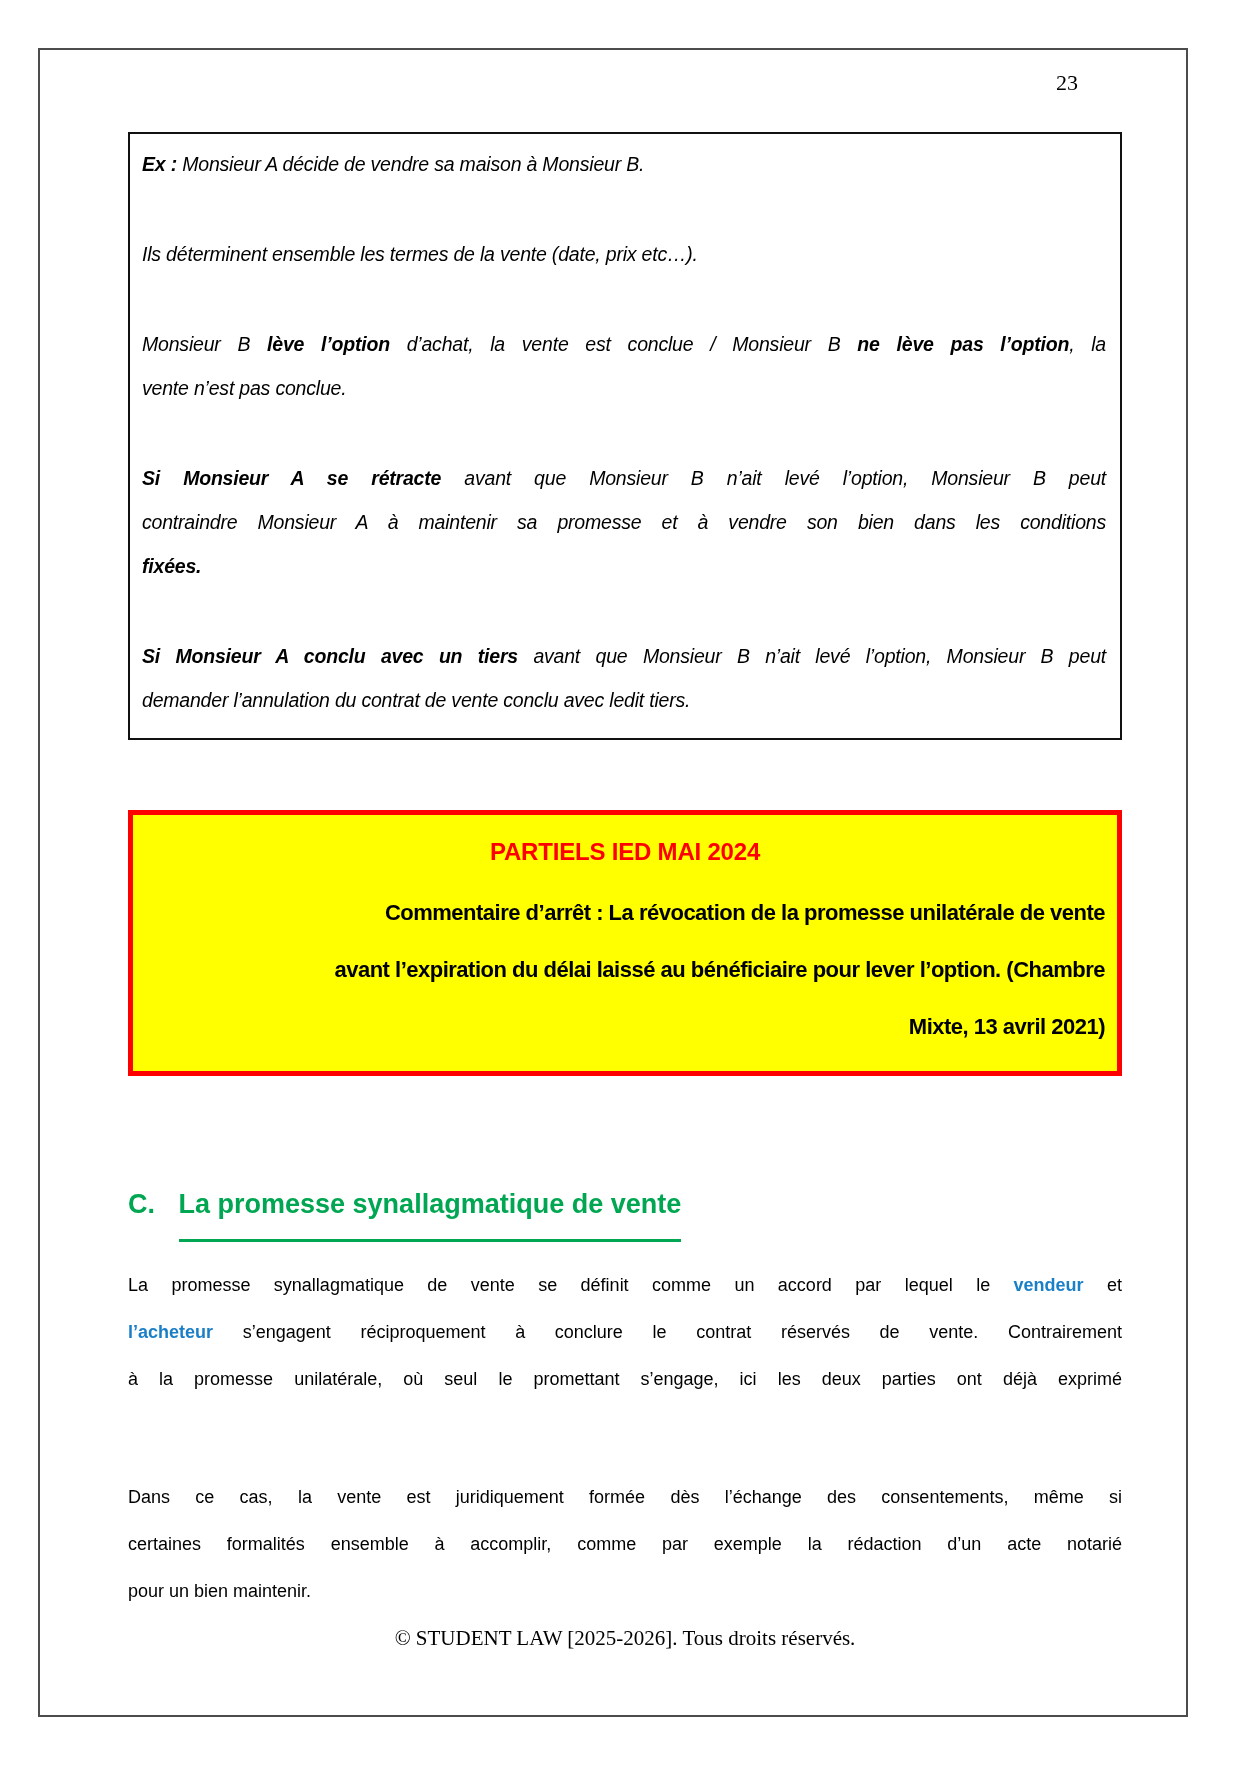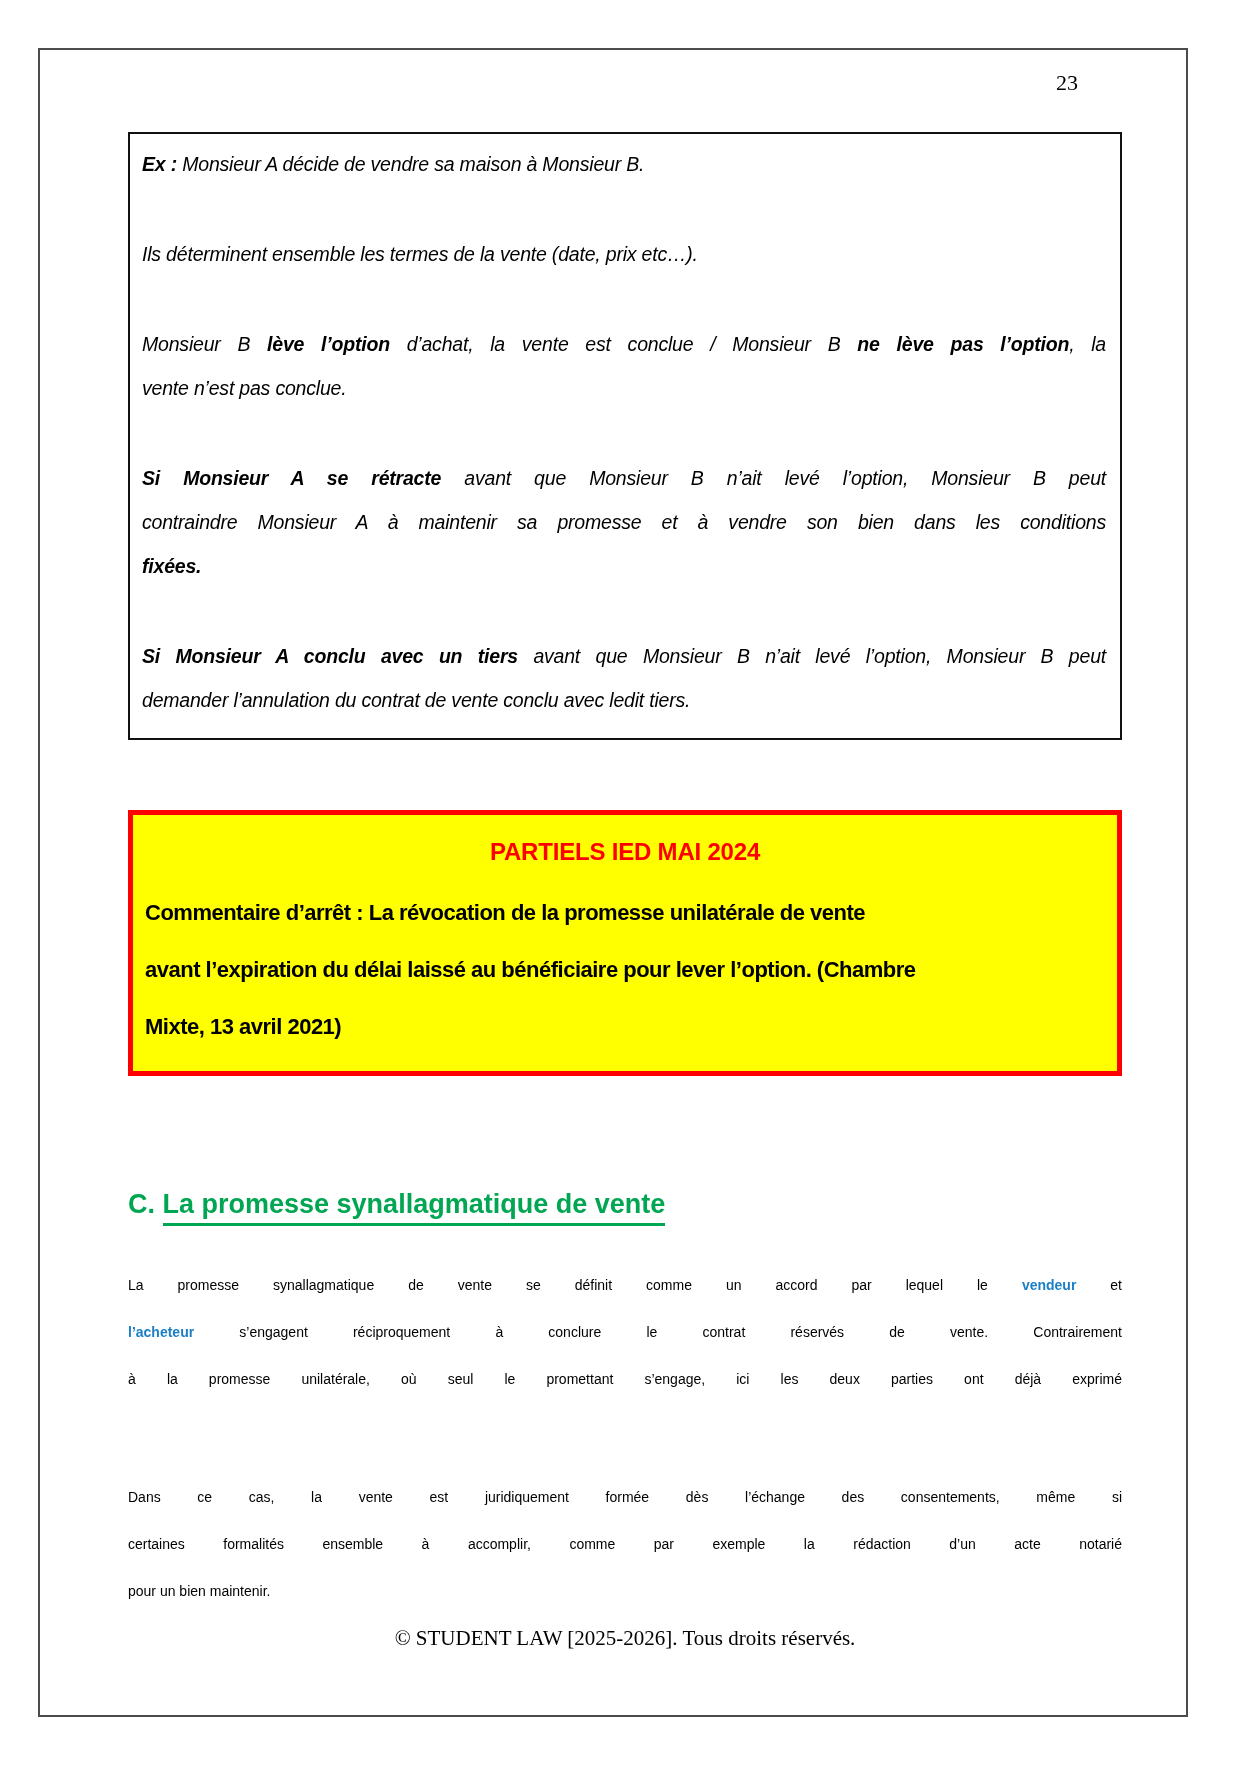--- a/index.html
+++ b/index.html
@@ -60,49 +60,49 @@
     line-height:32px;
     margin-bottom:16px;
     text-align:center;
     font-weight:bold;
     font-size:24px;
     letter-spacing:-0.2px;
     color:#FF0000;
   }
   .banner-line{
     line-height:57px;
-    text-align:left;
+    text-align:right;
     font-weight:bold;
     font-size:22px;
     letter-spacing:-0.5px;
     white-space:nowrap;
     color:#000;
   }
   
   .heading{
     position:absolute;
     left:128px; top:1188px;
     font-size:27px;
     font-weight:bold;
     color:#00A651;
     line-height:32px;
   }
   .heading-label{ display:inline-block; }
   .heading-title{
     display:inline-block;
-    margin-left:0;
+    margin-left:16px;
     border-bottom:3px solid currentColor;
-    padding-bottom:3px;
+    padding-bottom:19px;
   }
   
   .body-para{
     position:absolute;
     left:128px;
     width:994px;
-    font-size:14px;
+    font-size:18px;
   }
   .body-para .rich-line{ line-height:47px; }
   .p1{ top:1262px; }
   .p2{ top:1474px; }
   
   .footer{
     position:absolute;
     left:128px; top:1626px;
     width:994px;
     text-align:center;

